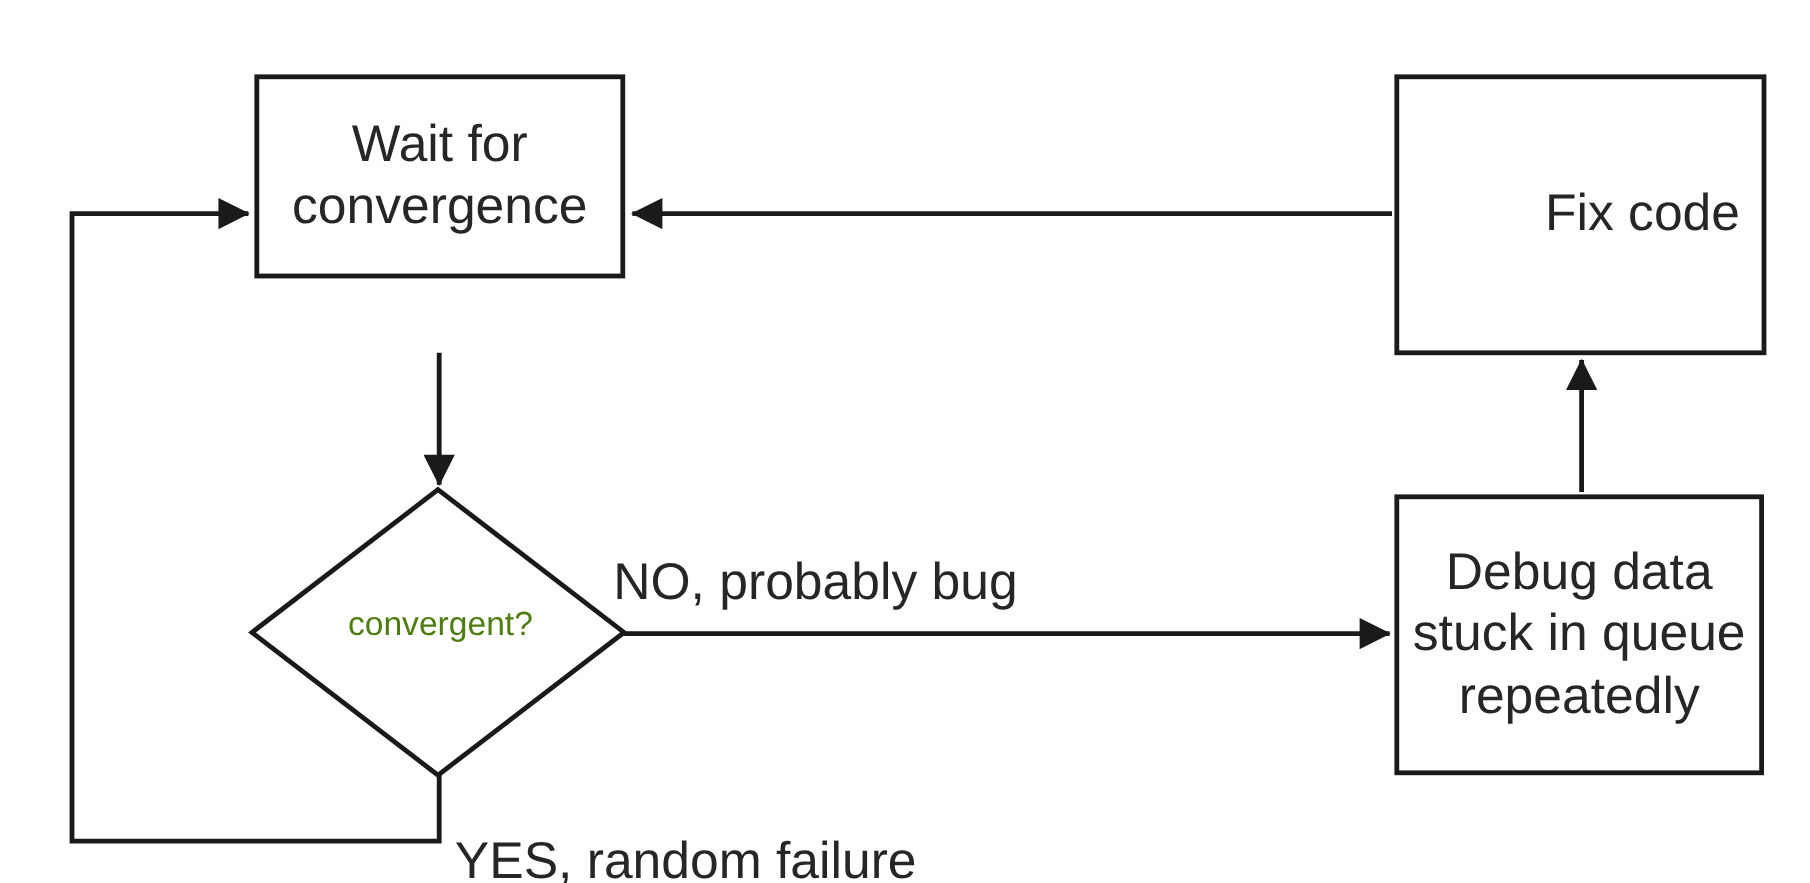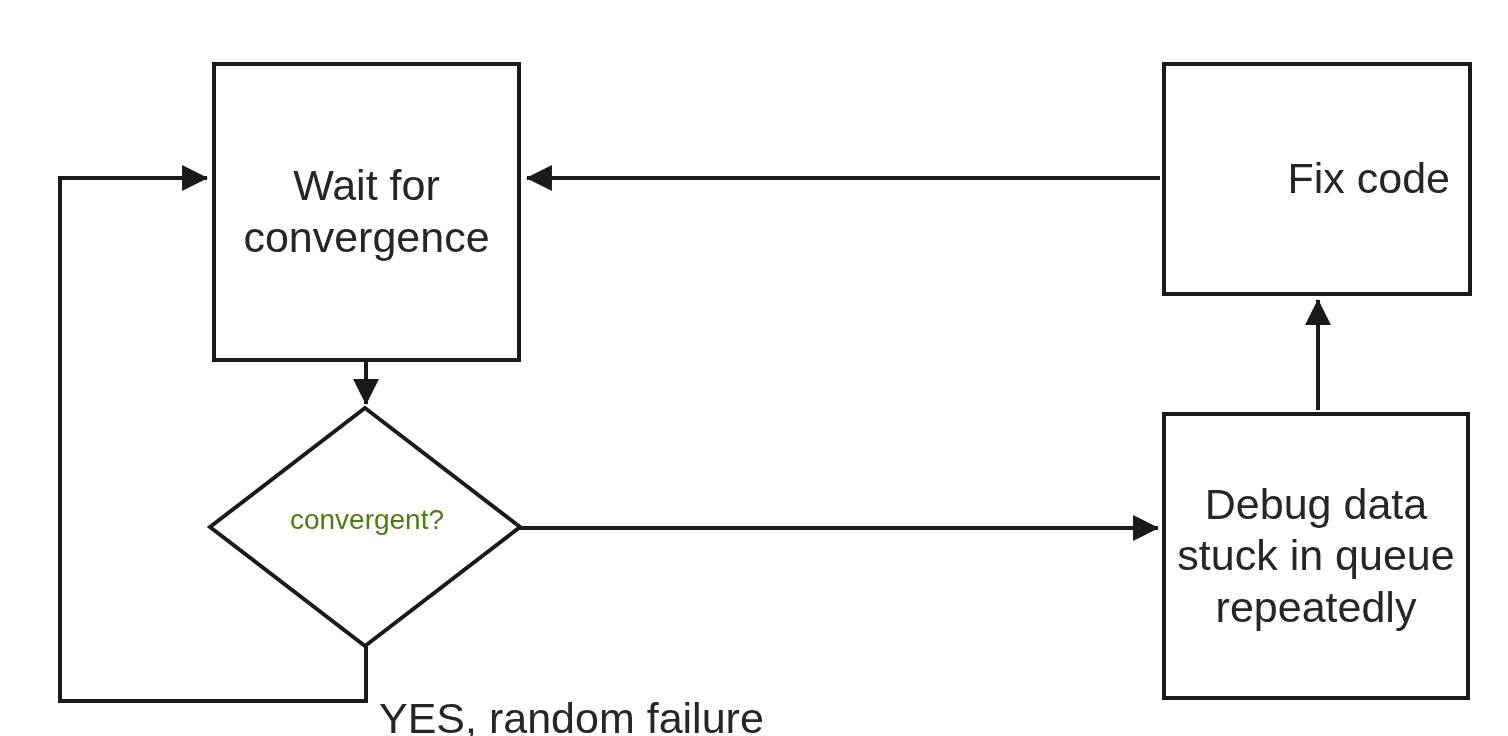--- a/index.html
+++ b/index.html
@@ -39,23 +39,23 @@
     border: 4px solid #1a1a1a;
     background: #ffffff;
     display: flex;
     align-items: center;
     justify-content: center;
     text-align: center;
     font-size: 43px;
     line-height: 1.2;
     color: #262626;
   }
-  .node-wait  { left: 212px; top: 62px;  width: 309px; height: 300px; padding: 0 18px; }
+  .node-wait  { left: 212px; top: 62px;  width: 309px; height: 170px; padding: 0 18px; }
   .node-fix   { left: 1162px; top: 62px; width: 310px; height: 234px; padding: 0 18px; justify-content: flex-end; }
-  .node-debug { left: 1162px; top: 412px; width: 308px; height: 288px; padding: 0 4px; }
+  .node-debug { left: 1162px; top: 412px; width: 308px; height: 234px; padding: 0 4px; }
   .decision-label {
     position: absolute;
     left: 207px;
     top: 503px;
     width: 320px;
     text-align: center;
     font-size: 28px;
     line-height: 1.2;
     color: #4d7c0f;
   }
@@ -101,16 +101,17 @@
   <div class="node node-fix">
     <span>Fix code</span>
   </div>
 
   <div class="node node-debug">
     <span>Debug data stuck in queue repeatedly</span>
   </div>
 
   <div class="decision-label">convergent?</div>
 
+  <div class="edge-label edge-label-no">NO, probably bug</div>
 
   <div class="edge-label edge-label-yes">YES, random failure</div>
 
 </div>
 
 </body></html>

